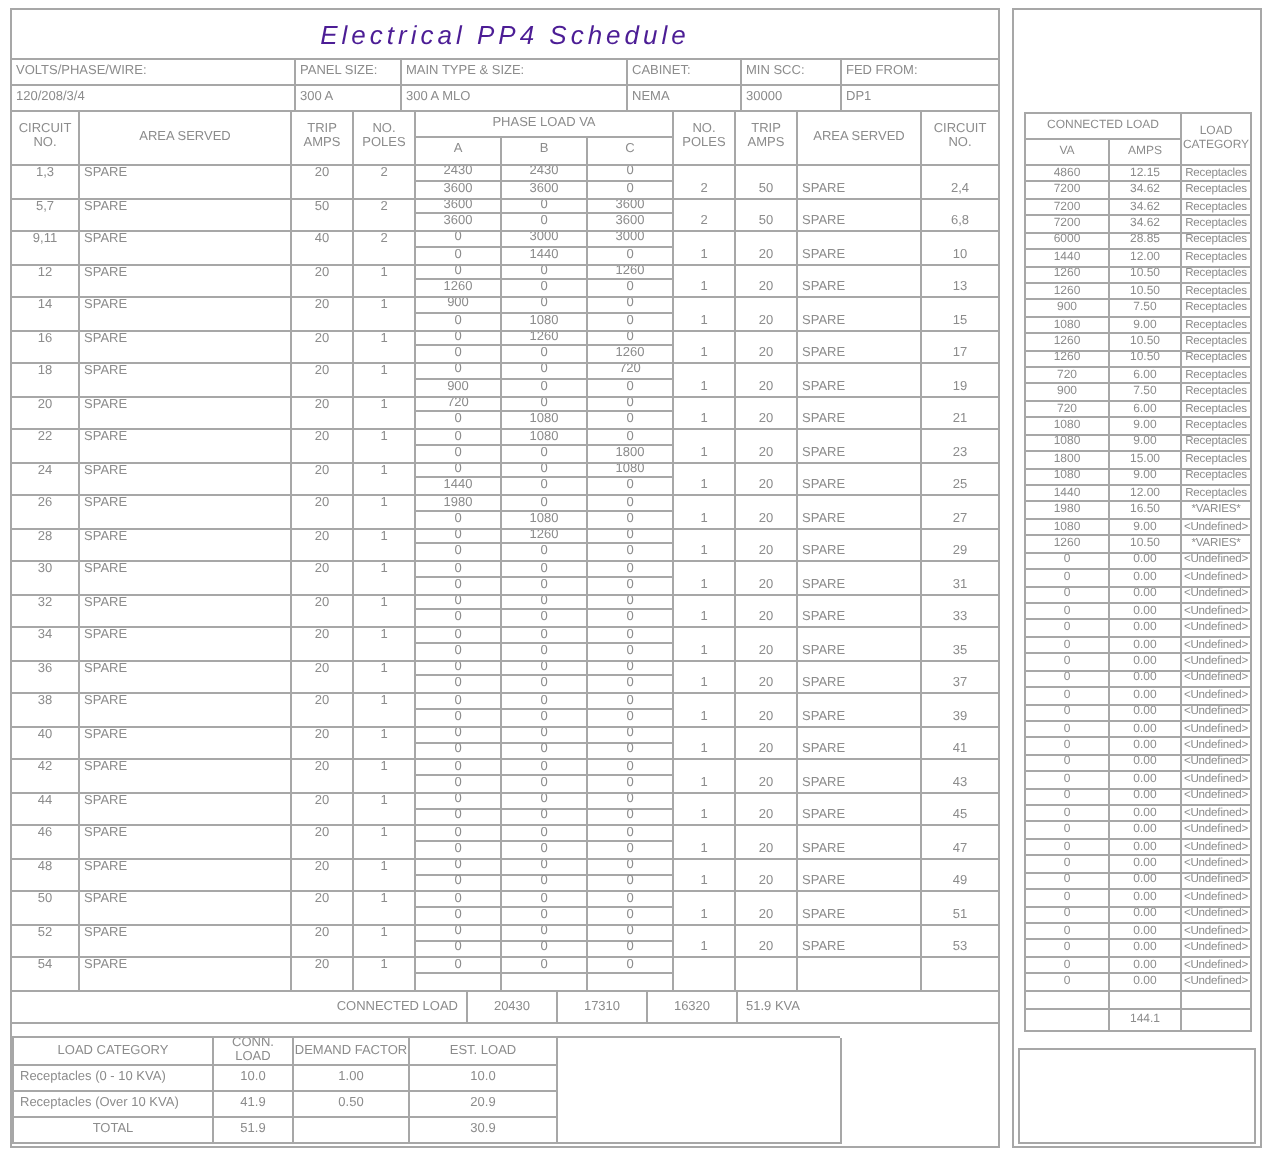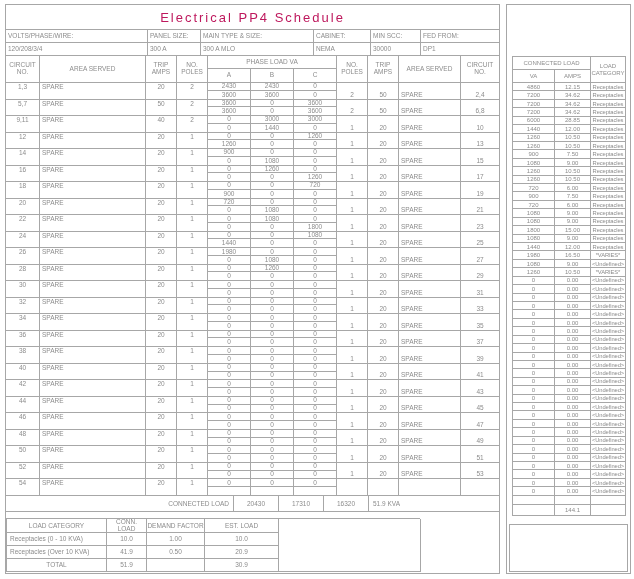--- a/index.html
+++ b/index.html
@@ -7,21 +7,21 @@
     --tx:#8c8c8c;          
   }
   *{box-sizing:border-box;margin:0;padding:0;}
   html,body{background:#ffffff;}
   body{font-family:"Liberation Sans",sans-serif;color:var(--tx);}
   .sheet{position:relative;width:634px;height:579px;background:#ffffff;overflow:hidden;}
 
   
   .main-box{position:absolute;left:5px;top:4px;width:495px;height:570px;border:1px solid var(--ln);background:#fff;}
   .title-row{height:25px;border-bottom:1px solid var(--ln);display:flex;align-items:center;justify-content:center;
-             font-size:13px;letter-spacing:2px;color:#be185d;}
+             font-size:13px;letter-spacing:2px;color:#4c1d95;font-style:italic;}
 
   .info-grid{display:grid;grid-template-columns:142px 53px 113px 57px 50px 78px;}
   .info-grid .cell{height:13px;border-right:1px solid var(--ln);border-bottom:1px solid var(--ln);
                    font-size:6.5px;line-height:12px;padding-left:2px;white-space:nowrap;overflow:hidden;}
   .info-grid .cell:nth-child(6n){border-right:none;}
 
   .grid11{display:grid;grid-template-columns:34px 106px 31px 31px 43px 43px 43px 31px 31px 62px 38px;}
 
   
   .thead{grid-template-rows:13px 14px;font-size:6.5px;}

